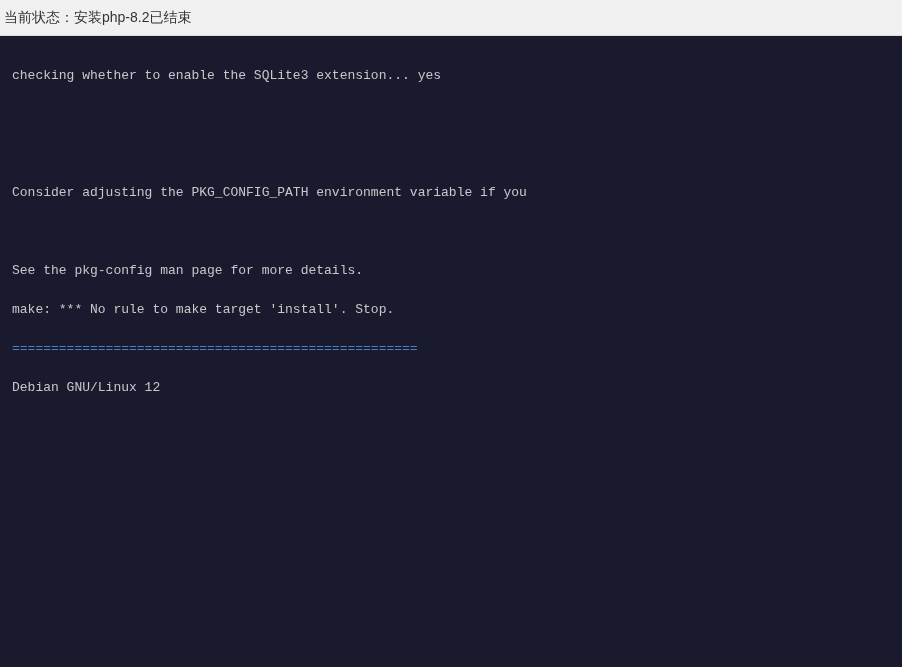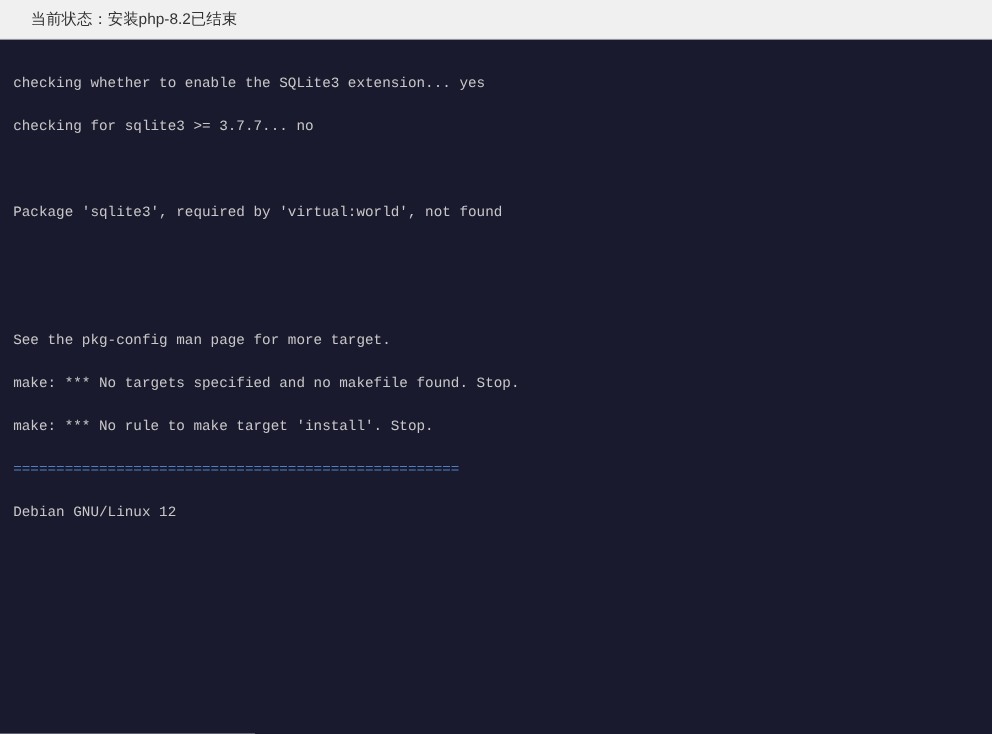--- a/index.html
+++ b/index.html
@@ -9,21 +9,21 @@
     }
     body {
       width: 902px;
       height: 667px;
       background: #f0f0f0;
       font-family: Arial, sans-serif;
       overflow: hidden;
     }
     #status-bar {
       background: #f0f0f0;
-      padding: 8px 28px;
+      padding: 8px 4px;
       font-size: 14px;
       color: #333;
       border-bottom: 1px solid #ddd;
       height: 36px;
       display: flex;
       align-items: center;
     }
     #terminal {
       background: #1a1a2e;
       color: #c8c8c8;
@@ -53,27 +53,25 @@
 </head>
 <body>
 
 <div id="status-bar">
   <span>当前状态：</span>
   <span>安装php-8.2已结束</span>
 </div>
 
 <div id="terminal">
 <span class="line">checking whether to enable the SQLite3 extension... yes</span>
-<span class="line">checking for sqlite3 &gt;= 3.7.7... no</span>
-<span class="empty-line">&nbsp;</span>
-<span class="line">Package 'sqlite3', required by 'virtual:world', not found</span>
 <span class="empty-line">&nbsp;</span>
 <span class="empty-line">&nbsp;</span>
-<span class="line">See the pkg-config man page for more target.</span>
-<span class="line">make: *** No targets specified and no makefile found. Stop.</span>
+<span class="line">Consider adjusting the PKG_CONFIG_PATH environment variable if you</span>
+<span class="empty-line">&nbsp;</span>
+<span class="line">See the pkg-config man page for more details.</span>
 <span class="line">make: *** No rule to make target 'install'. Stop.</span>
 <span class="line separator">====================================================</span>
 <span class="line">Debian GNU/Linux 12</span>
 
 
 
 
 
 
 

